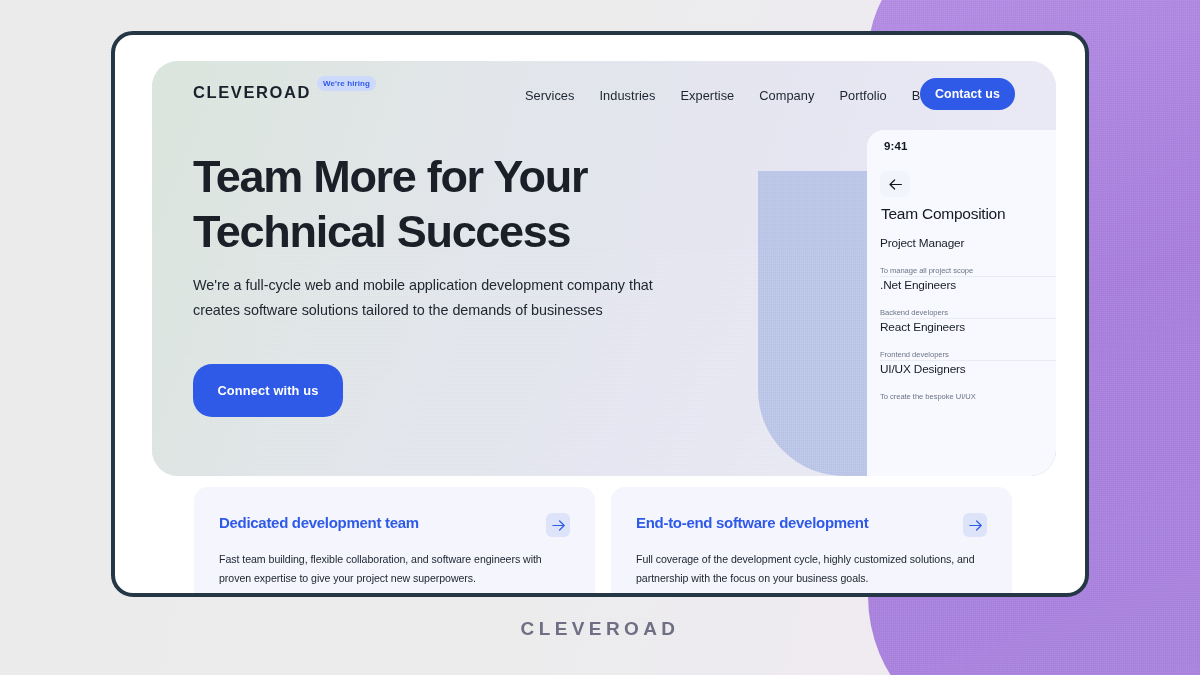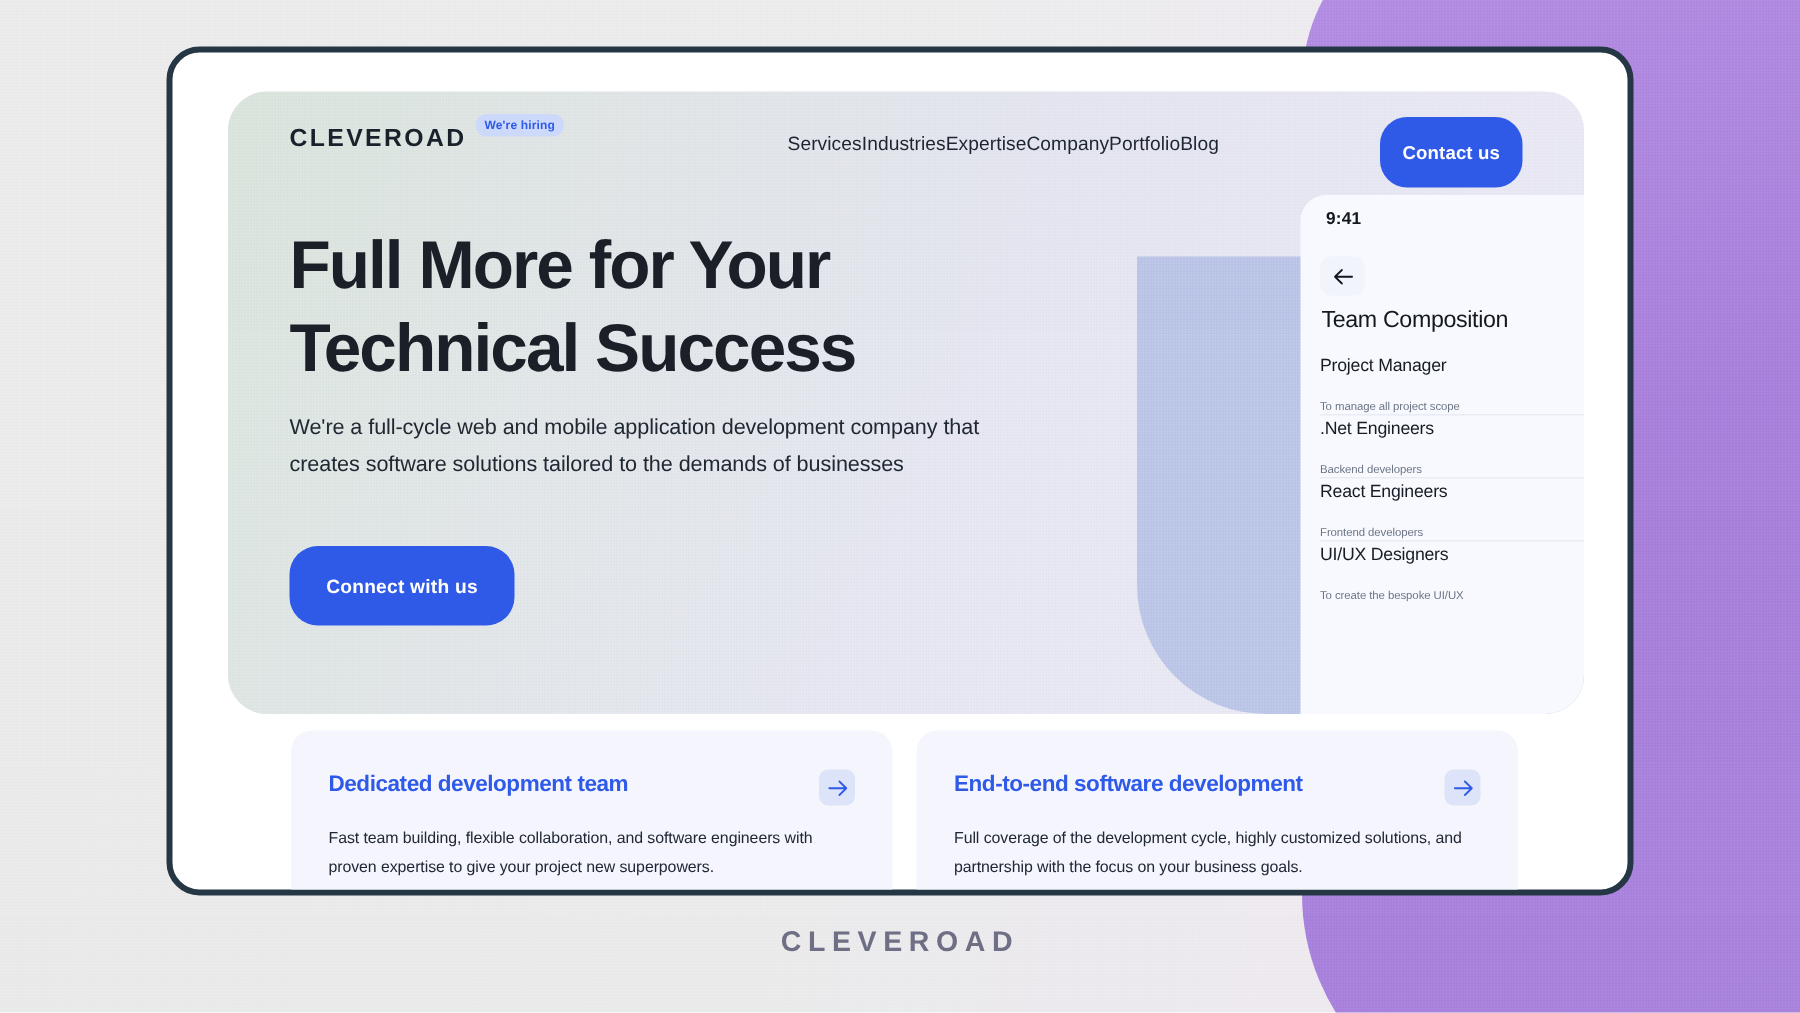--- a/index.html
+++ b/index.html
@@ -91,30 +91,30 @@
     background: #cdd9fb;
     color: #2f5ae8;
     font-size: 8px; font-weight: bold;
     padding: 2.5px 6px 3px;
     border-radius: 9px;
     white-space: nowrap;
     letter-spacing: .1px;
   }
   #nav-links {
     position: absolute; left: 373px; top: 27px;
-    display: flex; align-items: center; 
+    display: flex; align-items: center; gap: 25px;
   }
   #nav-links a {
     font-size: 12.8px; color: #1d2530;
     text-decoration: none; white-space: nowrap;
     letter-spacing: .05px;
   }
   #contact-btn {
     position: absolute; left: 768px; top: 17px;
-    width: 95px; height: 47px;
+    width: 95px; height: 32px;
     background: #2f5ae8; color: #fff;
     border: none; border-radius: 18px;
     font-size: 12.4px; font-weight: bold;
     font-family: inherit; cursor: pointer;
     letter-spacing: .1px;
   }
 
   
   #headline {
     position: absolute; left: 41px; top: 88px;
@@ -255,21 +255,21 @@
         <a href="#">Industries</a>
         <a href="#">Expertise</a>
         <a href="#">Company</a>
         <a href="#">Portfolio</a>
         <a href="#">Blog</a>
       </nav>
 
       <button id="contact-btn">Contact us</button>
     </div>
 
-    <h1 id="headline">Full More for Your Technical Success</h1>
+    <h1 id="headline">Team More for Your Technical Success</h1>
     <p id="subcopy">We're a full-cycle web and mobile application development company that creates software solutions tailored to the demands of businesses</p>
     <button id="cta-btn">Connect with us</button>
 
     <div id="phone">
       <div id="status-bar">
         <span id="clock">9:41</span>
 
       </div>
 
       <button id="back-btn">

